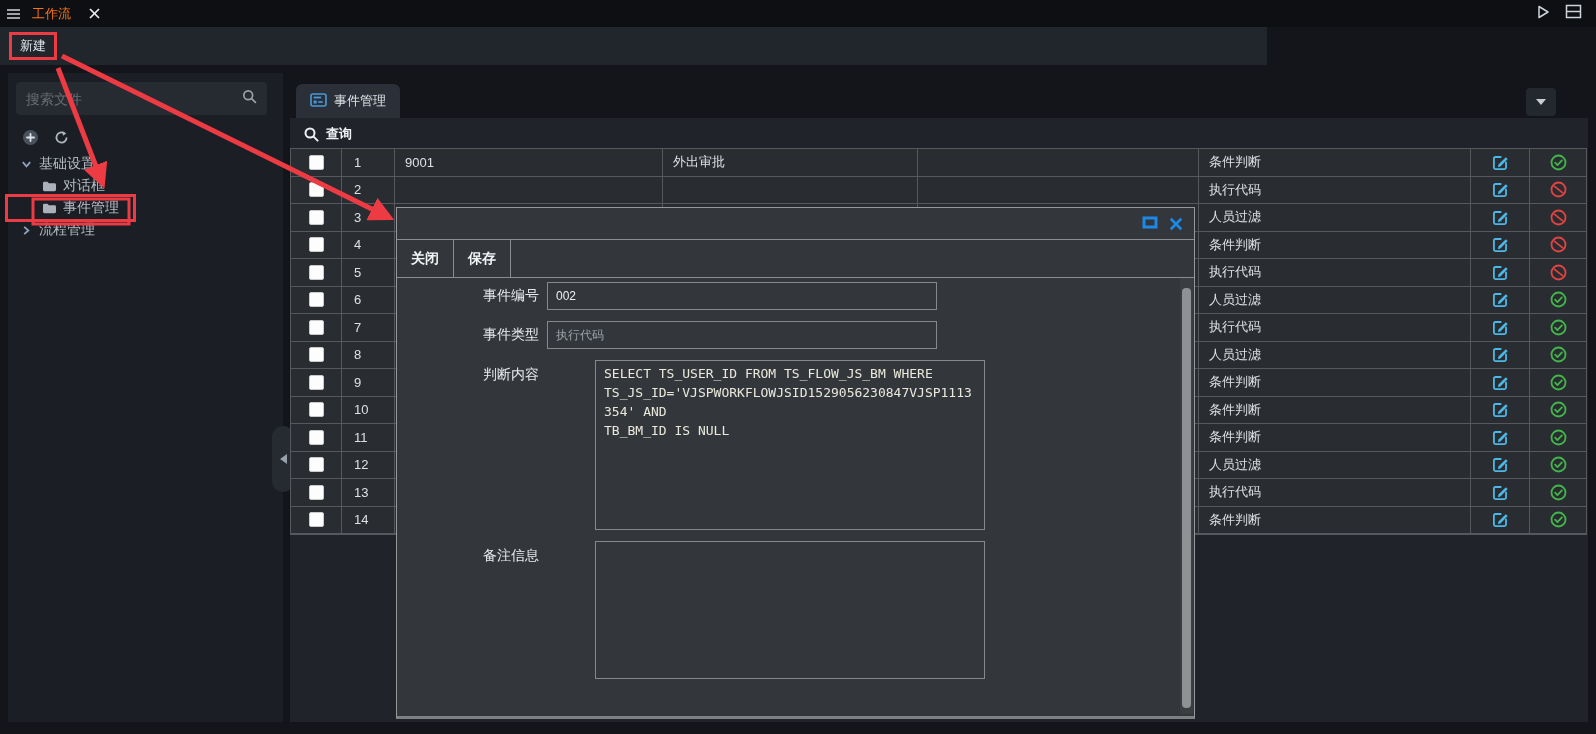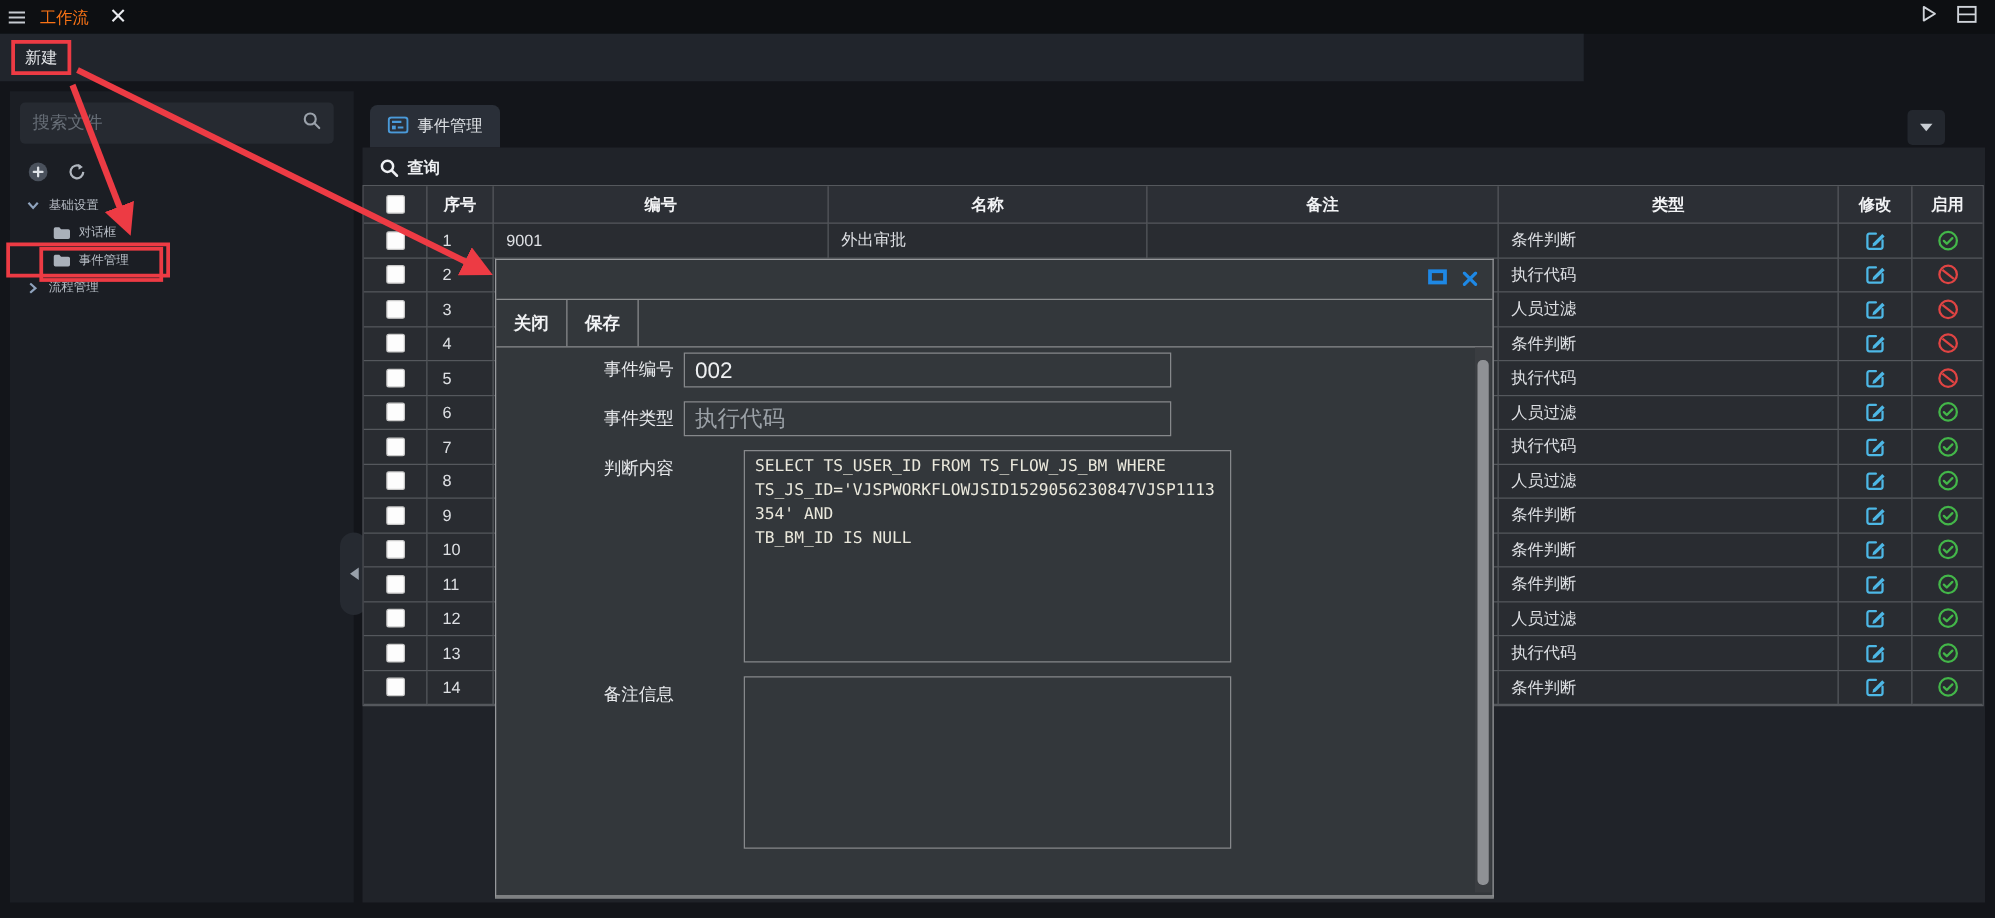--- a/index.html
+++ b/index.html
@@ -13,29 +13,29 @@
   #doc-tab .t { font-size:13px; font-weight:normal; color:#f97316; }
   #tb-right { margin-left:auto; display:flex; align-items:center; gap:14px; padding-right:14px; }
   
   #toolbar { position:absolute; left:0; top:27px; width:1267px; height:38px; background:#21252c; }
   #new-btn { position:absolute; left:9px; top:5px; width:48px; height:28px;
     border:3px solid #ed3b44; display:flex; align-items:center; justify-content:center;
     color:#e7e9ec; font-size:13px; cursor:pointer; }
   
   #sidebar { position:absolute; left:8px; top:73px; width:275px; height:649px; background:#1b1e24; }
   #search-box { position:absolute; left:8px; top:9px; width:251px; height:33px; background:#262a31;
-    border-radius:4px; display:flex; align-items:center;font-family:Liberation Serif, serif; }
+    border-radius:4px; display:flex; align-items:center; }
   #search-box input { flex:1; background:transparent; border:none; outline:none; color:#c7ccd2;
     font-size:14px; padding:0 10px; font-family:inherit; }
   #search-box input::placeholder { color:#666d76; }
   #search-box .mag { margin-right:10px; }
   #side-actions { position:absolute; left:14px; top:56px; display:flex; gap:14px; align-items:center; }
   #tree { position:absolute; left:0; top:80px; width:275px; }
   .tree-item { height:22px; display:flex; align-items:center; gap:6px; color:#b7bdc5;
-    font-size:10px; cursor:pointer; }
+    font-size:14px; cursor:pointer; }
   .tree-item.lv0 { padding-left:12px; }
   .tree-item.lv1 { padding-left:34px; }
   .tree-item.hl { outline:3px solid #ed3b44; outline-offset:0px; width:125px; }
   
   #collapse-handle { position:absolute; left:272px; top:426px; width:22px; height:66px;
     background:#262a31; border-radius:11px; display:flex; align-items:center; justify-content:center;
     cursor:pointer; }
   
   #main-tabs { position:absolute; left:290px; top:84px; width:1298px; height:34px; }
   #active-tab { position:absolute; left:6px; top:0; height:34px; padding:0 14px; background:#2a2f38;
@@ -73,21 +73,21 @@
   .dlg-btn { width:57px; height:100%; border-right:1px solid #8a8c8e; display:flex;
     align-items:center; justify-content:center; color:#f2f3f5; font-size:14px; font-weight:bold;
     cursor:pointer; }
   #dlg-form { position:absolute; left:0; top:70px; right:14px; bottom:0; padding:4px 0 0 56px;
     overflow:hidden; }
   .field { display:flex; margin-bottom:11px; align-items:center; }
   .field.ta-row { align-items:flex-start;gap:48px; }
   .field label { width:86px; margin-right:8px; text-align:right; font-size:14px; color:#e8eaed; }
   .field.ta-row label { margin-top:6px; }
   .dlg-input { width:390px; height:28px; background:#33373b; border:1px solid #86888b;
-    color:#eef0f2; font-size:18px; padding:0 8px; outline:none; font-family:inherit; }
+    color:#eef0f2; font-size:12px; padding:0 8px; outline:none; font-family:inherit; }
   .dlg-input.disabled { color:#9ba1a7; }
   .ta { width:390px; background:#33373b; border:1px solid #86888b; color:#f0f1f3; font-size:14px;
     padding:4px 8px; outline:none; resize:none; font-family:inherit; }
   .field-3 .ta { height:170px; font-family:"DejaVu Sans Mono","Liberation Mono",monospace;
     font-size:13px; line-height:1.45; color:#eae8dc; }
   .field-4 .ta { height:138px; }
   #dlg-scroll { position:absolute; right:1px; top:70px; bottom:2px; width:13px; background:#3a3d41; }
   #dlg-thumb { position:absolute; left:2px; top:10px; width:9px; height:420px; background:#8f9195;
     border-radius:4px; cursor:pointer; }
   
@@ -226,32 +226,20 @@
 
 <div id="main-panel">
   <div id="query-btn">
     <svg width="15" height="15" viewBox="0 0 15 15">
         <circle cx="6" cy="6" r="4.5" fill="none" stroke="#eef0f3" stroke-width="2"></circle>
         <line x1="9.6" y1="9.6" x2="13.6" y2="13.6" stroke="#eef0f3" stroke-width="2" stroke-linecap="round"></line>
       </svg>
     <span>查询</span>
   </div>
   <div id="table">
-    <div class="tr head">
-      <div class="td c-cb">
-          <div class="cb"></div>
-        </div>
-      <div class="td c-no">序号</div>
-      <div class="td c-code">编号</div>
-      <div class="td c-name">名称</div>
-      <div class="td c-remark">备注</div>
-      <div class="td c-type">类型</div>
-      <div class="td c-edit">修改</div>
-      <div class="td c-enable">启用</div>
-    </div>
     <div id="tbody">
         <div class="tr">
           <div class="td c-cb">
             <div class="cb"></div>
           </div>
           <div class="td c-no">1</div>
           <div class="td c-code">9001</div>
           <div class="td c-name">外出审批</div>
           <div class="td c-remark"></div>
           <div class="td c-type">条件判断</div>

